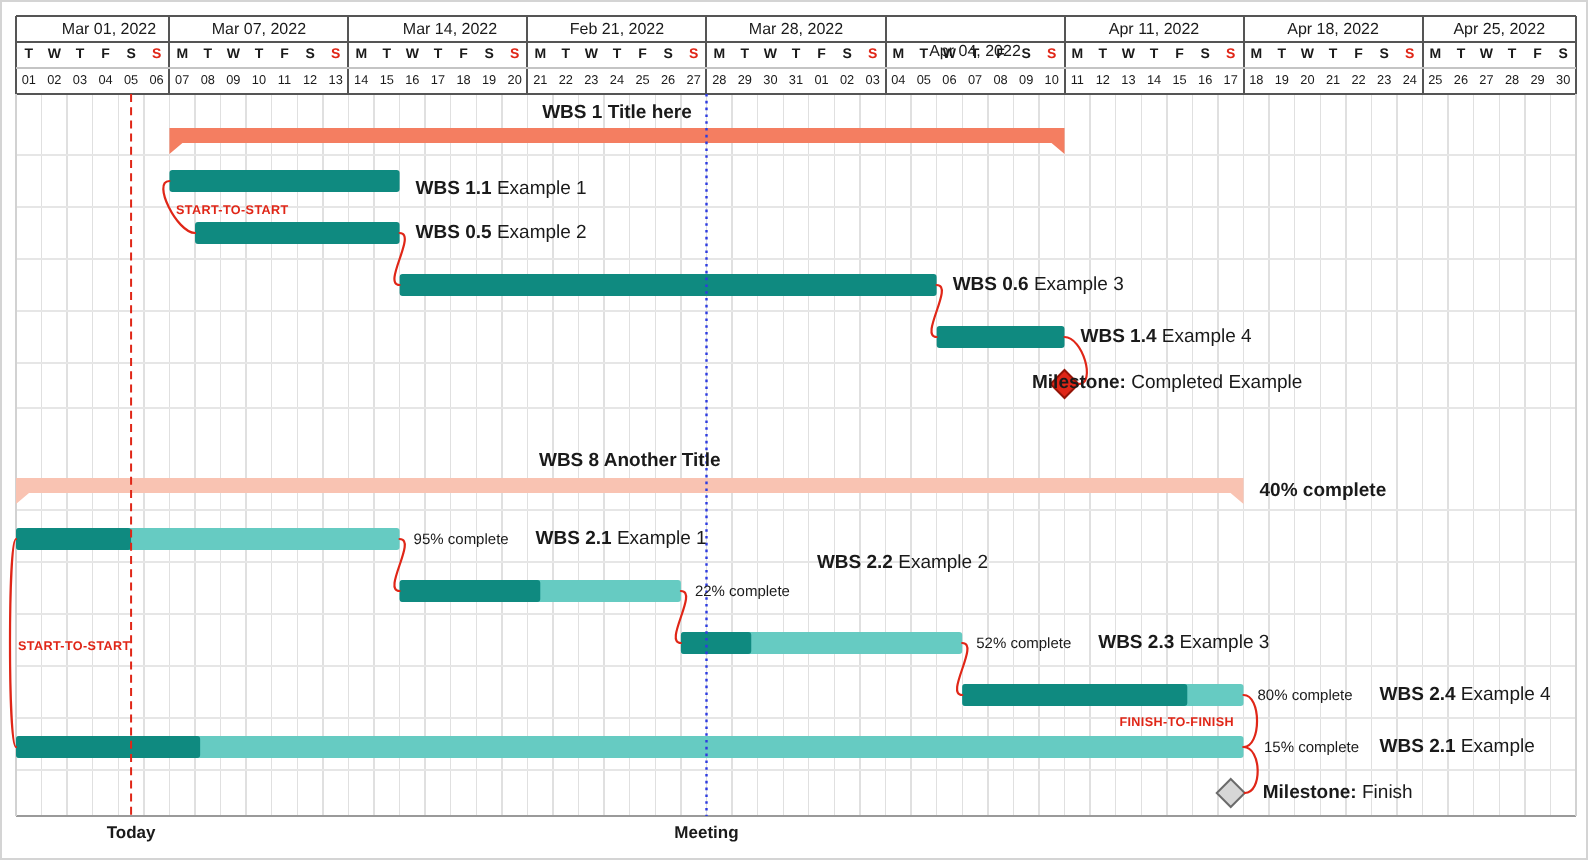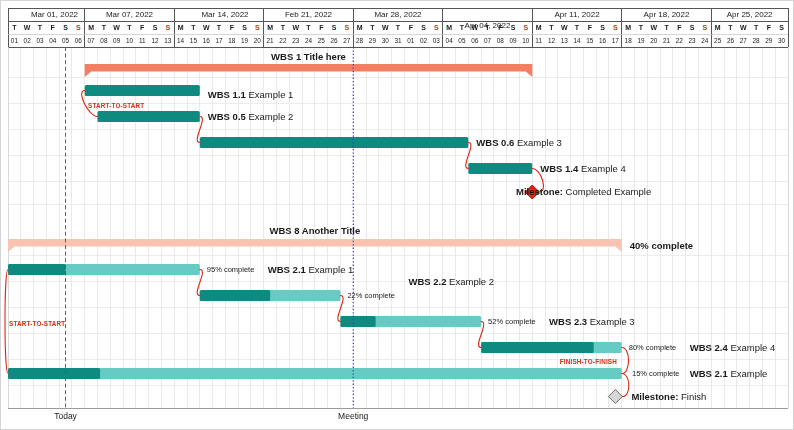--- a/index.html
+++ b/index.html
@@ -9,21 +9,21 @@
   #layer{position:absolute;left:0;top:0}
   #texts .t{position:absolute;white-space:nowrap}
   .wk{font-size:8px;text-align:center;line-height:13px}
   .dl{font-size:7px;font-weight:700;text-align:center;line-height:13px}
   .dn{font-size:6.4px;text-align:center;line-height:13px}
   .gt{font-size:9.5px;font-weight:700;line-height:12px;transform:translateX(-50%)}
   .lbl{font-size:9.5px;line-height:11px}
   .lbl b{font-weight:700}
   .prog{font-size:7.5px;line-height:8px}
   .link{font-size:6.3px;font-weight:700;letter-spacing:.2px;line-height:7px}
-  .bot{font-size:8.5px;font-weight:400;line-height:10px;transform:translateX(-50%)}
+  .bot{font-size:8.5px;font-weight:700;line-height:10px;transform:translateX(-50%)}
 </style>
 </head>
 <body>
 
 <div id="gantt">
   <svg id="layer" width="794" height="430">
       <g>
         <line x1="7" y1="46" x2="7" y2="407" stroke="#e0e0e0" stroke-width="0.7" shape-rendering="crispEdges"></line>
         <line x1="19.78688524590164" y1="46" x2="19.78688524590164" y2="407" stroke="#e0e0e0" stroke-width="0.7" shape-rendering="crispEdges"></line>
         <line x1="32.57377049180328" y1="46" x2="32.57377049180328" y2="407" stroke="#e0e0e0" stroke-width="0.7" shape-rendering="crispEdges"></line>

